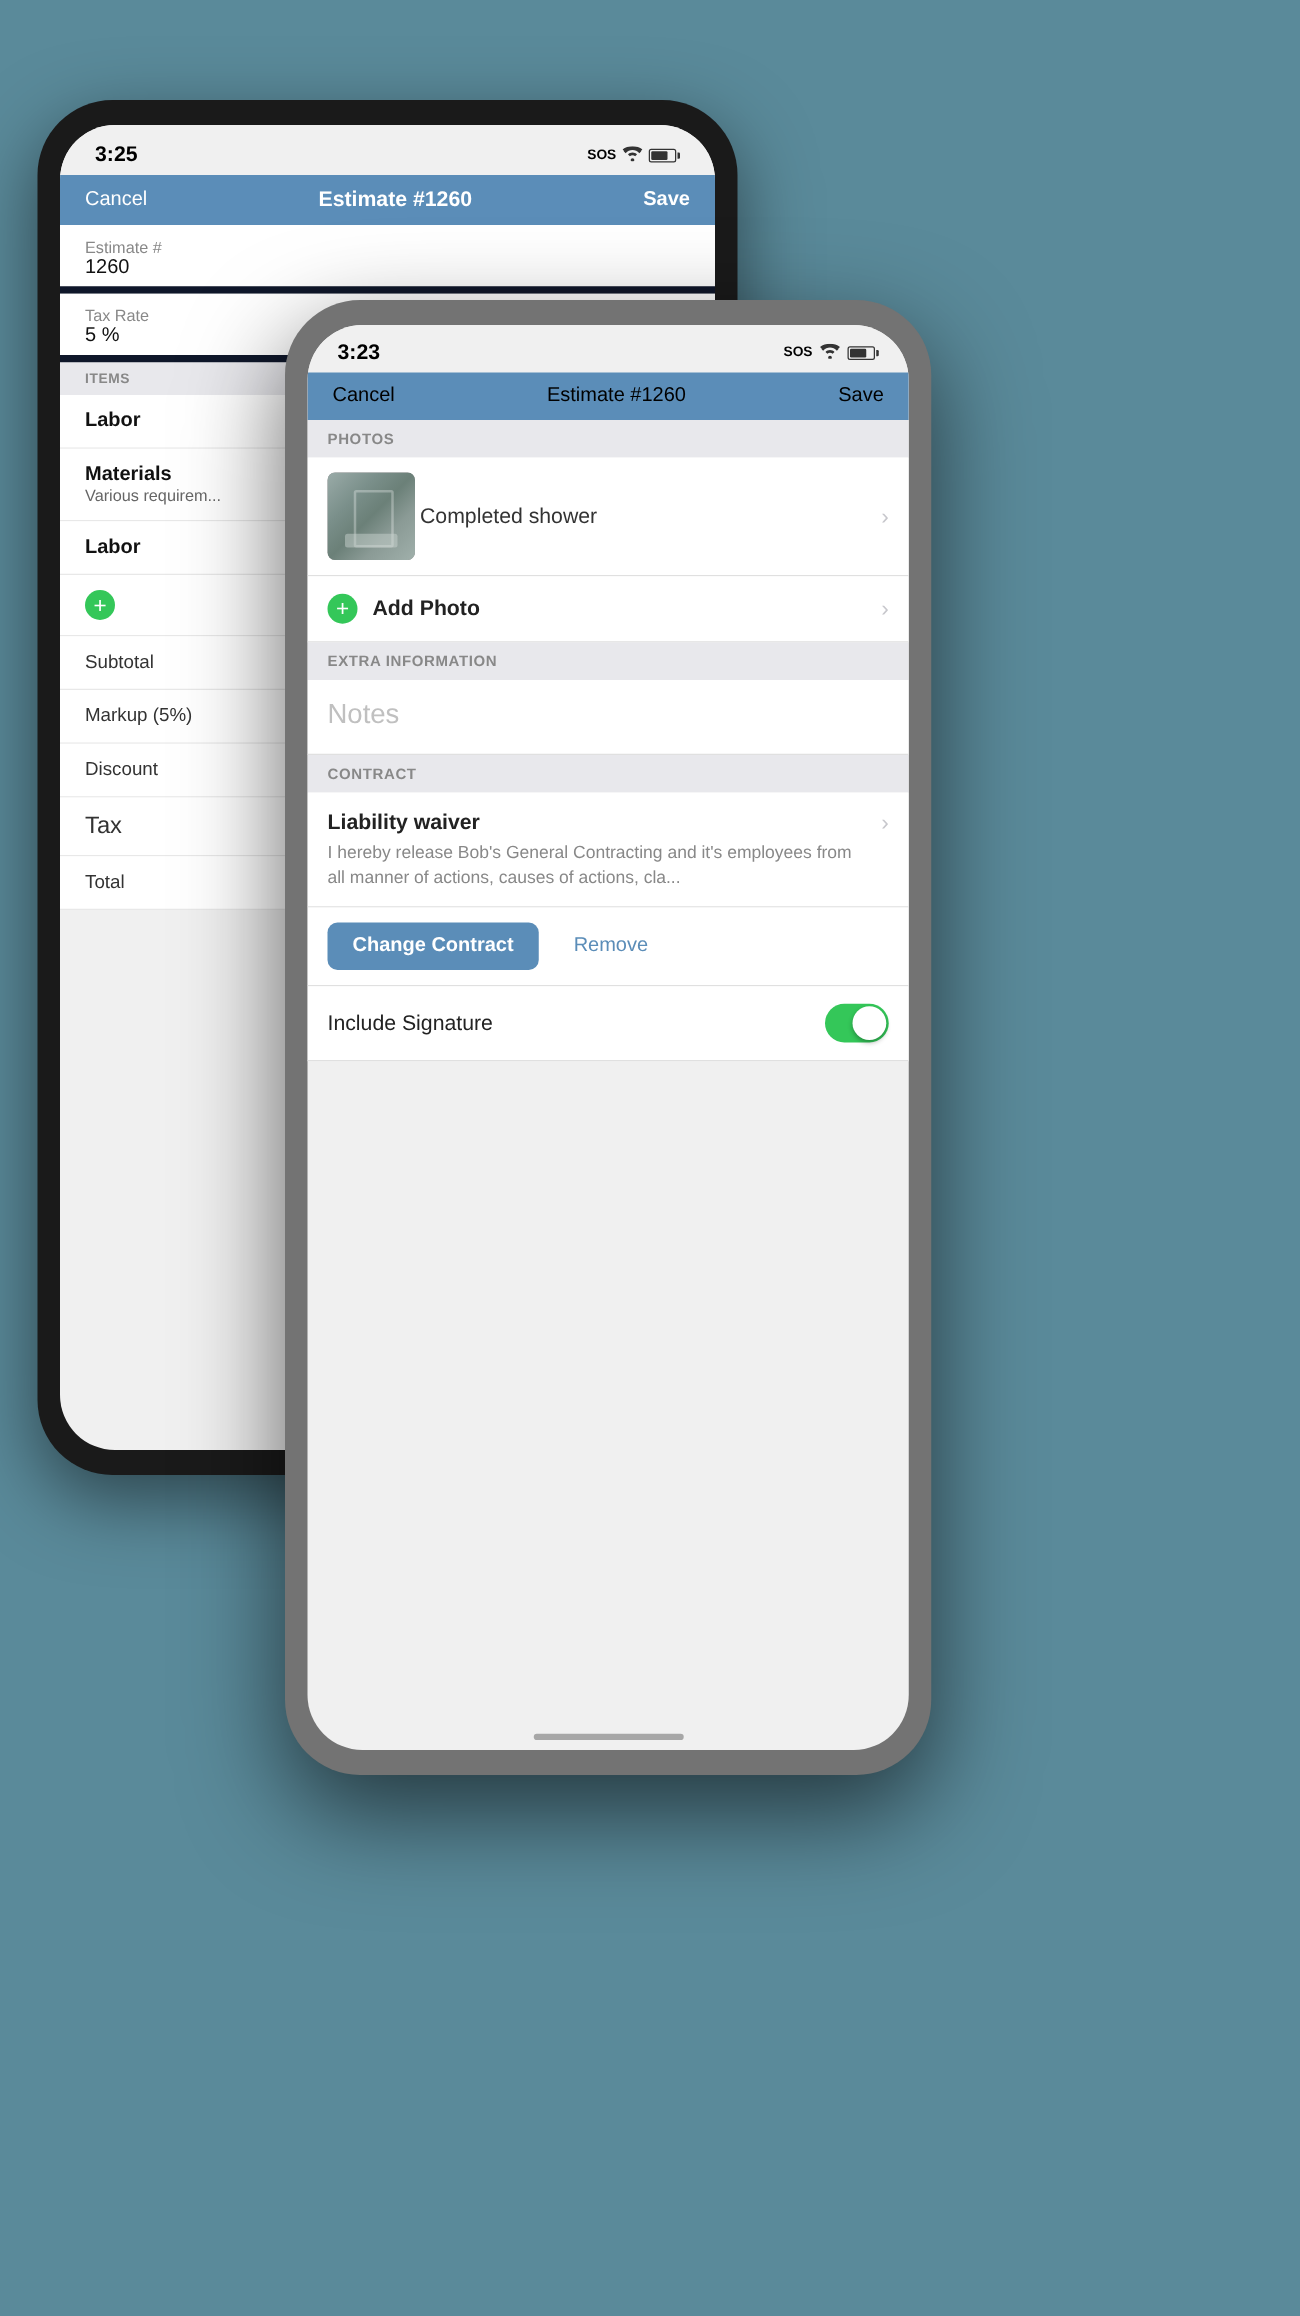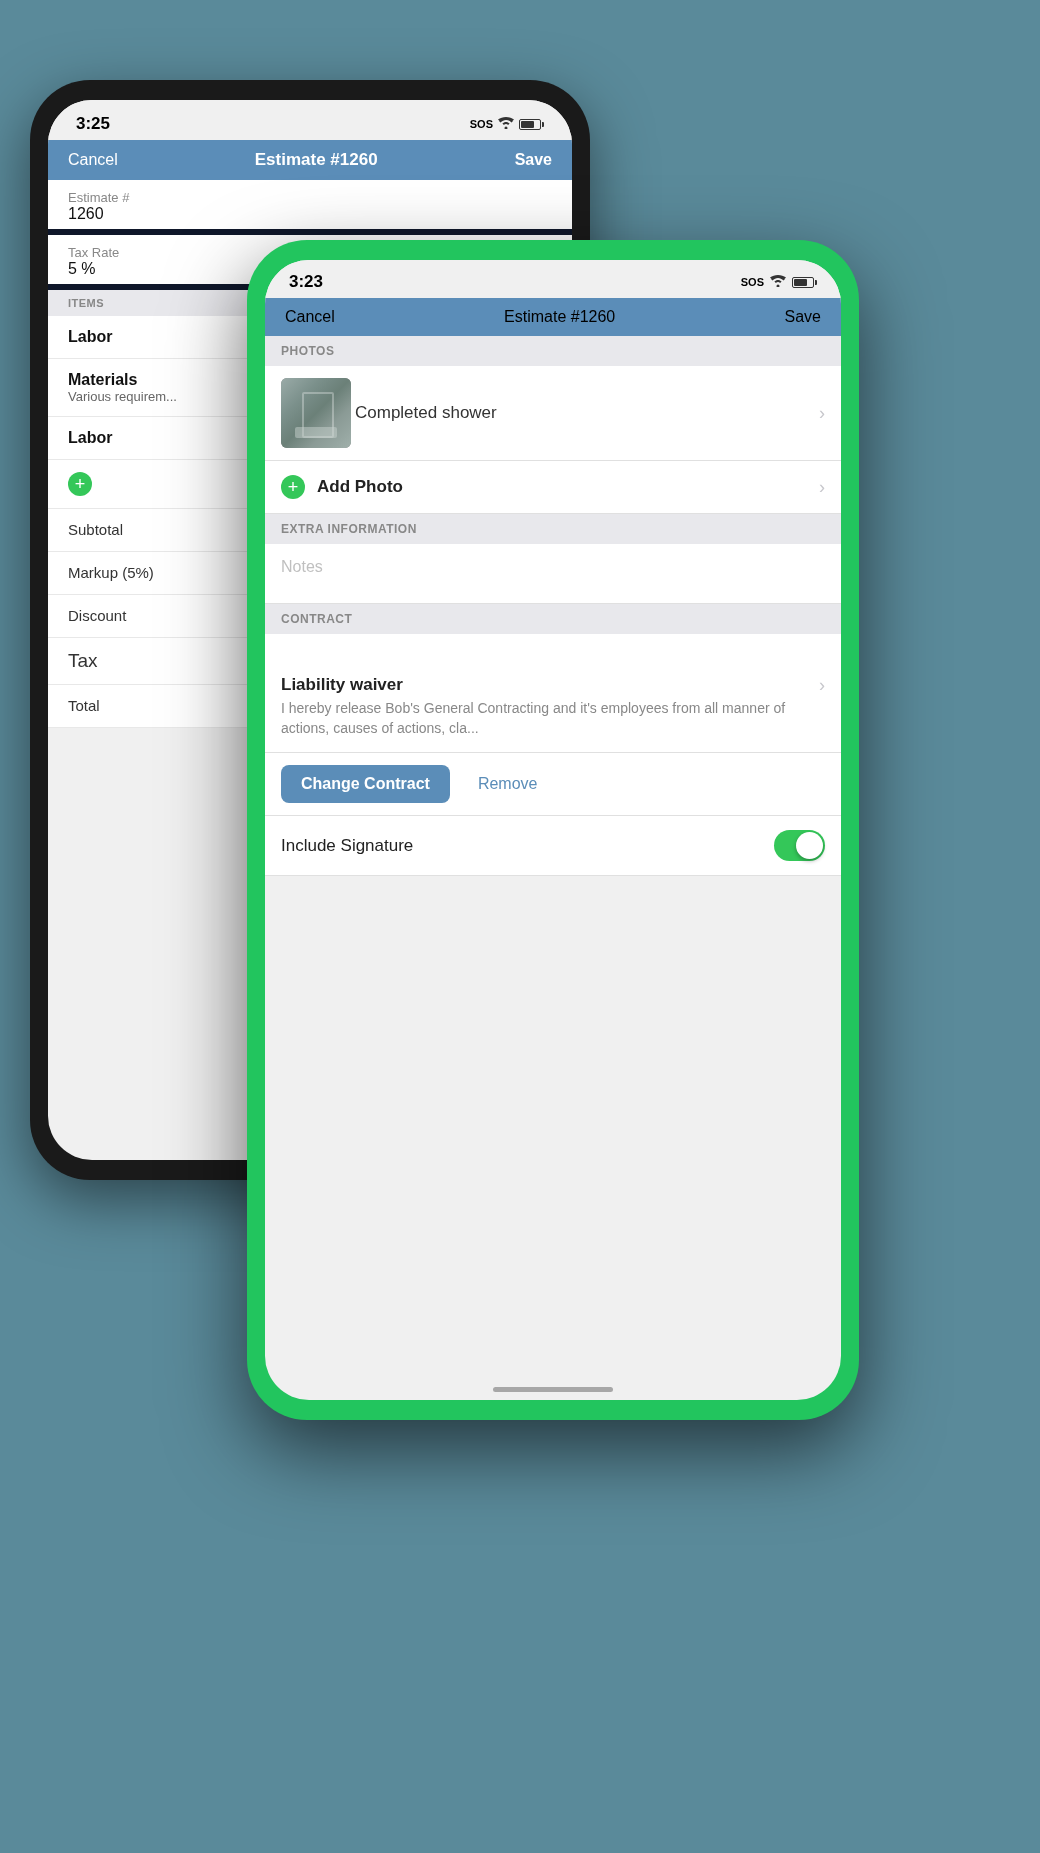--- a/index.html
+++ b/index.html
@@ -30,25 +30,25 @@
       right: 18px;
       bottom: 20px;
       background: #f0f0f0;
       border-radius: 44px;
       overflow: hidden;
     }
 
     
     .phone-front {
       position: absolute;
-      left: 247px;
+      left: 228px;
       top: 240px;
-      width: 612px;
+      width: 517px;
       height: 1180px;
-      background: #22c55e;
+      background: #737373;
       border-radius: 60px;
       box-shadow: 0 30px 80px rgba(0,0,0,0.6);
       z-index: 10;
     }
     .phone-front .phone-screen {
       position: absolute;
       top: 20px;
       left: 18px;
       right: 18px;
       bottom: 20px;
@@ -170,21 +170,21 @@
 
     
     .notes-row {
       background: white;
       padding: 14px 16px;
       border-bottom: 1px solid #e0e0e0;
       min-height: 60px;
     }
     .notes-placeholder {
       color: #c0c0c0;
-      font-size: 16px;
+      font-size: 22px;
     }
 
     
     .contract-row {
       background: white;
       padding: 14px 16px;
       border-bottom: 1px solid #e0e0e0;
     }
     .contract-title {
       font-size: 17px;
@@ -194,21 +194,20 @@
     }
     .contract-text {
       font-size: 14px;
       color: #888;
       line-height: 1.4;
     }
     .contract-row-inner {
       display: flex;
       align-items: flex-start;
       justify-content: space-between;
-      margin-top: 27px;
     }
 
     
     .contract-buttons {
       background: white;
       padding: 12px 16px;
       display: flex;
       gap: 12px;
       border-bottom: 1px solid #e0e0e0;
     }

